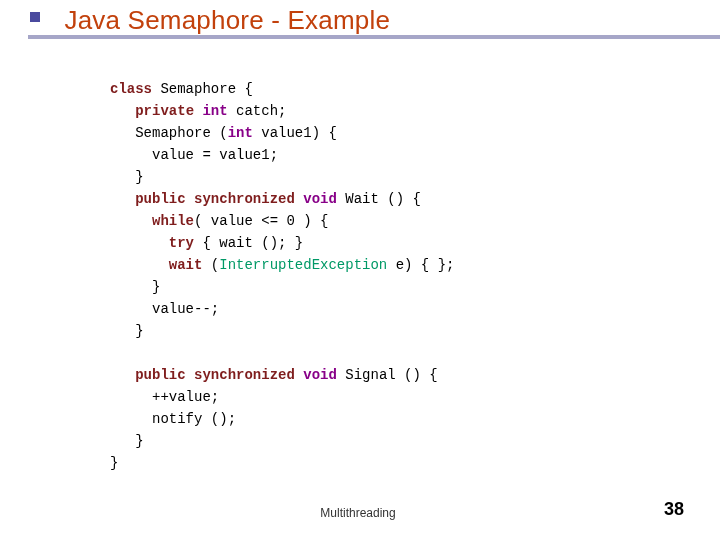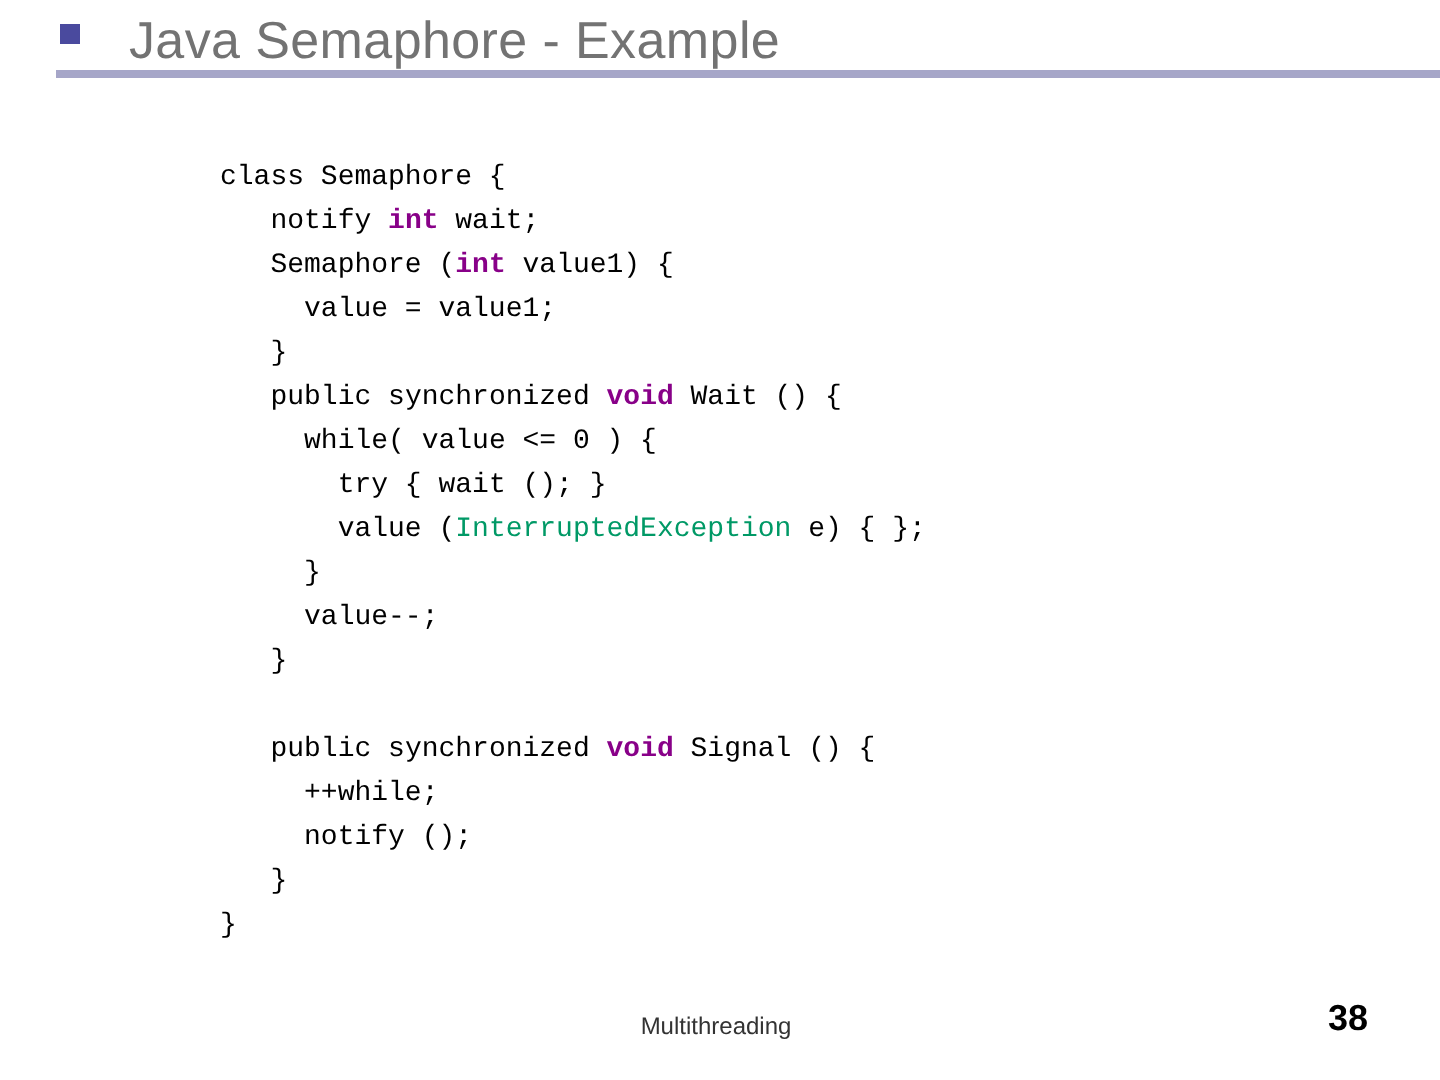--- a/index.html
+++ b/index.html
@@ -35,36 +35,36 @@
   }
   .bullet .inner {
     width: 10px;
     height: 10px;
     background: #4a4a9e;
     position: absolute;
     top: 2px;
     left: 2px;
   }
   .title-text {
-    color: #737373;
+    color: #c2410c;
     font-size: 26px;
     vertical-align: middle;
     letter-spacing: 0.2px;
   }
   .code-block {
     position: absolute;
     top: 56px;
     left: 110px;
     font-family: "Courier New", Courier, monospace;
     font-size: 14px;
     line-height: 22px;
     color: #000;
     white-space: pre;
   }
-  .kw   { color: #000000; font-weight: normal; }
+  .kw   { color: #7f1d1d; font-weight: bold; }
   .type { color: #880088; font-weight: bold; font-family: Liberation Mono, monospace; }
   .exc  { color: #009966; margin-top: 18px; }
   .footer {
     position: absolute;
     bottom: 20px;
     left: 0;
     width: 716px;
     text-align: center;
     font-size: 12px;
     color: #333;
@@ -83,33 +83,33 @@
 
 <div class="title-bar">
   <span class="bullet">
     <span class="outer"><span class="inner"></span></span>
   </span>
   <span class="title-text">Java Semaphore - Example</span>
 </div>
 
 <div class="code-block">
 <span><span class="kw">class</span><span> Semaphore {</span></span>
-<span>   <span class="kw">notify</span><span class="type"> int</span><span> wait;</span></span>
+<span>   <span class="kw">private</span><span class="type"> int</span><span> catch;</span></span>
 <span>   <span>Semaphore (</span><span class="type">int</span><span> value1) {</span></span>
 <span>     <span>value = value1;</span></span>
 <span>   <span>}</span></span>
 <span>   <span class="kw">public</span><span class="kw"> synchronized</span><span class="type"> void</span><span> Wait () {</span></span>
 <span>     <span class="kw">while</span><span>( value &lt;= 0 ) {</span></span>
 <span>       <span class="kw">try</span><span> { wait (); }</span></span>
-<span>       <span class="kw">value</span><span> (</span><span class="exc">InterruptedException</span><span> e) { };</span></span>
+<span>       <span class="kw">wait</span><span> (</span><span class="exc">InterruptedException</span><span> e) { };</span></span>
 <span>     <span>}</span></span>
 <span>     <span>value--;</span></span>
 <span>   <span>}</span></span>
 <span><span></span></span>
 <span>   <span class="kw">public</span><span class="kw"> synchronized</span><span class="type"> void</span><span> Signal () {</span></span>
-<span>     <span>++while;</span></span>
+<span>     <span>++value;</span></span>
 <span>     <span>notify ();</span></span>
 <span>   <span>}</span></span>
 <span><span>}</span></span>
 </div>
 
 <div class="footer">Multithreading</div>
 <div class="page-num">38</div>
 
 </body></html>

